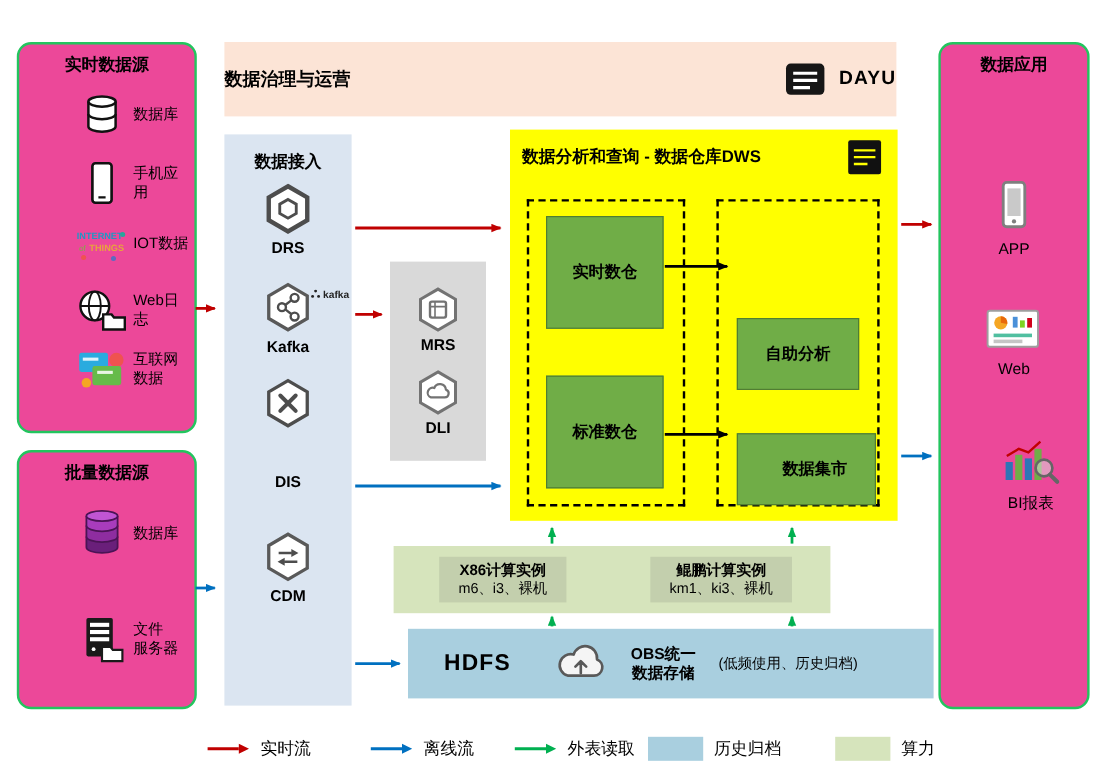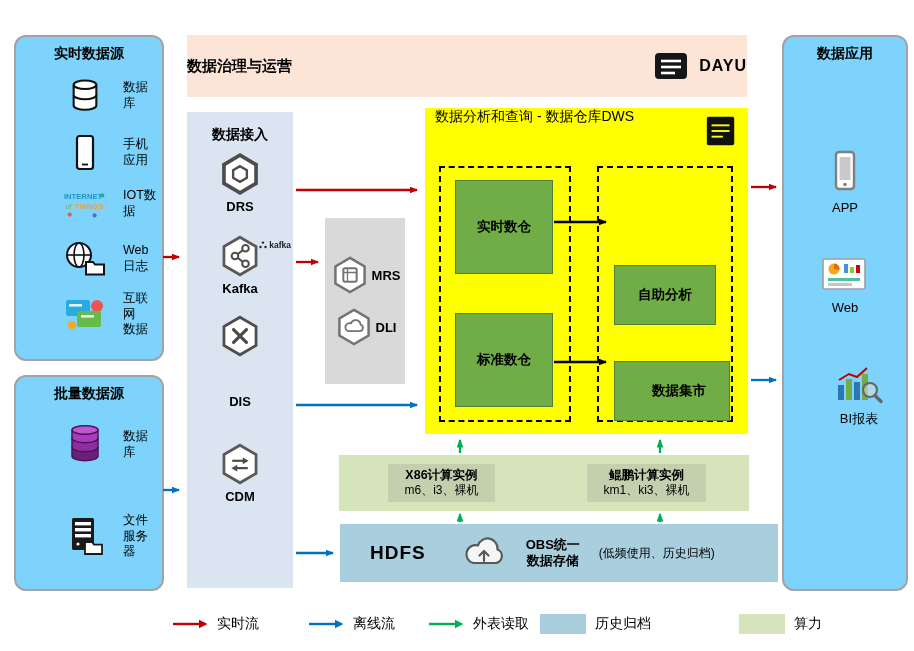--- a/index.html
+++ b/index.html
@@ -1,36 +1,36 @@
 <!DOCTYPE html>
 <html><head>
 <meta charset="utf-8">
 <style>
   html,body{margin:0;padding:0;background:#fff;}
   .canvas{position:relative;width:914px;height:651px;background:#fff;
     font-family:"Liberation Sans","DejaVu Sans",sans-serif;color:#000;overflow:hidden;}
   .abs{position:absolute;}
-  .rounded-box{border:2px solid #a3a3a3;border-radius:12px;background:#7dd3fc;}
+  .rounded-box{border:2px solid #22c55e;border-radius:12px;background:#ec4899;}
   .box-title{font-weight:bold;font-size:14px;text-align:center;padding-top:8px;}
-  .src-item{position:absolute;display:flex;align-items:center;gap:16px;left:12px;right:4px;}
+  .src-item{position:absolute;display:flex;align-items:center;gap:4px;left:12px;right:4px;}
   .src-icon{flex:0 0 auto;display:flex;align-items:center;justify-content:center;width:44px;margin-left:35px;}
   .src-label{font-size:12.5px;line-height:1.25;white-space:pre-line;}
   .banner{background:#fce4d6;display:flex;align-items:center;justify-content:space-between;gap:46px;}
   .banner-title{font-weight:bold;font-size:15px;}
   .dayu{display:flex;align-items:center;gap:8px;font-weight:bold;font-size:16px;letter-spacing:1px;}
   .access{background:#dbe5f1;}
   .access-title{font-weight:bold;font-size:14px;text-align:center;padding-top:14px;}
   .access-item{position:absolute;left:0;width:100%;display:flex;flex-direction:column;align-items:center;gap:3px;}
   .access-label{font-weight:bold;font-size:13px;}
   .kafka-badge{position:absolute;right:2px;top:6px;font-size:8.5px;font-weight:bold;color:#222;display:flex;align-items:center;gap:2px;}
   .graybox{background:#d9d9d9;display:flex;flex-direction:column;align-items:center;justify-content:center;gap:12px;}
-  .gray-item{display:flex;flex-direction:row;align-items:center;gap:2px;}
+  .gray-item{display:flex;flex-direction:column;align-items:center;gap:2px;}
   .gray-label{font-weight:bold;font-size:13px;}
   .dws{background:#ffff00;}
-  .dws-title{font-weight:normal;font-size:14px;padding:0 46px 0 10px;}
+  .dws-title{font-weight:bold;font-size:14px;padding:14px 46px 0 10px;}
   .dws-doc{position:absolute;top:6px;right:8px;}
   .dashed-col{position:absolute;border:2px dashed #000;}
   .green-box{position:absolute;background:#70ad47;border:1px solid #507e32;display:flex;align-items:center;justify-content:center;font-weight:bold;font-size:13.5px;color:#000;text-align:center;}
   .compute{background:#d6e4bc;display:flex;}
   .compute-group{flex:1;display:flex;align-items:center;justify-content:center;}
   .compute-pill{background:rgba(89,89,89,0.15);padding:3px 16px;display:flex;flex-direction:column;align-items:center;line-height:1.3;}
   .compute-title{font-weight:bold;font-size:12.5px;}
   .compute-sub{font-size:12px;}
   .hdfs{background:#a9cfdf;display:flex;align-items:center;gap:13px;padding:0 14px;}
   .hdfs-label{font-weight:bold;font-size:19px;letter-spacing:1px;}
@@ -243,21 +243,21 @@
       <div class="green-box" style="left:14px;top:12px;width:96px;height:92px;">实时数仓</div>
       <div class="green-box" style="left:14px;top:145px;width:96px;height:92px;">标准数仓</div>
     </div>
 
     <div class="dashed-col" style="left:172px;top:58px;width:132px;height:252px;">
       <div class="green-box" style="left:15px;top:97px;width:100px;height:58px;">自助分析</div>
       <div class="green-box" style="left:15px;top:193px;width:100px;height:58px;padding-left:14px;">数据集市</div>
     </div>
   </div>
 
-  <div class="abs compute" style="left:339px;top:455px;width:410px;height:56px;">
+  <div class="abs compute" style="left:328px;top:455px;width:364px;height:56px;">
     <div class="compute-group">
       <div class="compute-pill">
         <span class="compute-title">X86计算实例</span>
         <span class="compute-sub">m6、i3、裸机</span>
       </div>
     </div>
     <div class="compute-group">
       <div class="compute-pill">
         <span class="compute-title">鲲鹏计算实例</span>
         <span class="compute-sub">km1、ki3、裸机</span>
@@ -336,21 +336,21 @@
     <svg width="36" height="14" viewBox="0 0 36 14">
       <line x1="1" y1="7" x2="27" y2="7" stroke="#00b050" stroke-width="2.4"></line>
       <polygon points="27,2.8 35.5,7 27,11.2" fill="#00b050"></polygon>
     </svg>
     <span>外表读取</span>
   </div>
   <div class="legend-item" style="left:540px;">
     <span class="swatch swatch-archive"></span>
     <span>历史归档</span>
   </div>
-  <div class="legend-item" style="left:707px;padding-left:32px;">
+  <div class="legend-item" style="left:664px;padding-left:32px;">
     <span class="swatch swatch-compute"></span>
     <span>算力</span>
   </div>
 
   <svg class="abs overlay" width="914" height="651" viewBox="0 0 914 651">
     <defs>
       <marker id="ar" markerWidth="10" markerHeight="9" refX="7.5" refY="3.5" orient="auto" markerUnits="userSpaceOnUse">
         <path d="M0,0 L8.5,3.5 L0,7 Z" fill="#c00000"></path>
       </marker>
       <marker id="ab" markerWidth="10" markerHeight="9" refX="7.5" refY="3.5" orient="auto" markerUnits="userSpaceOnUse">

